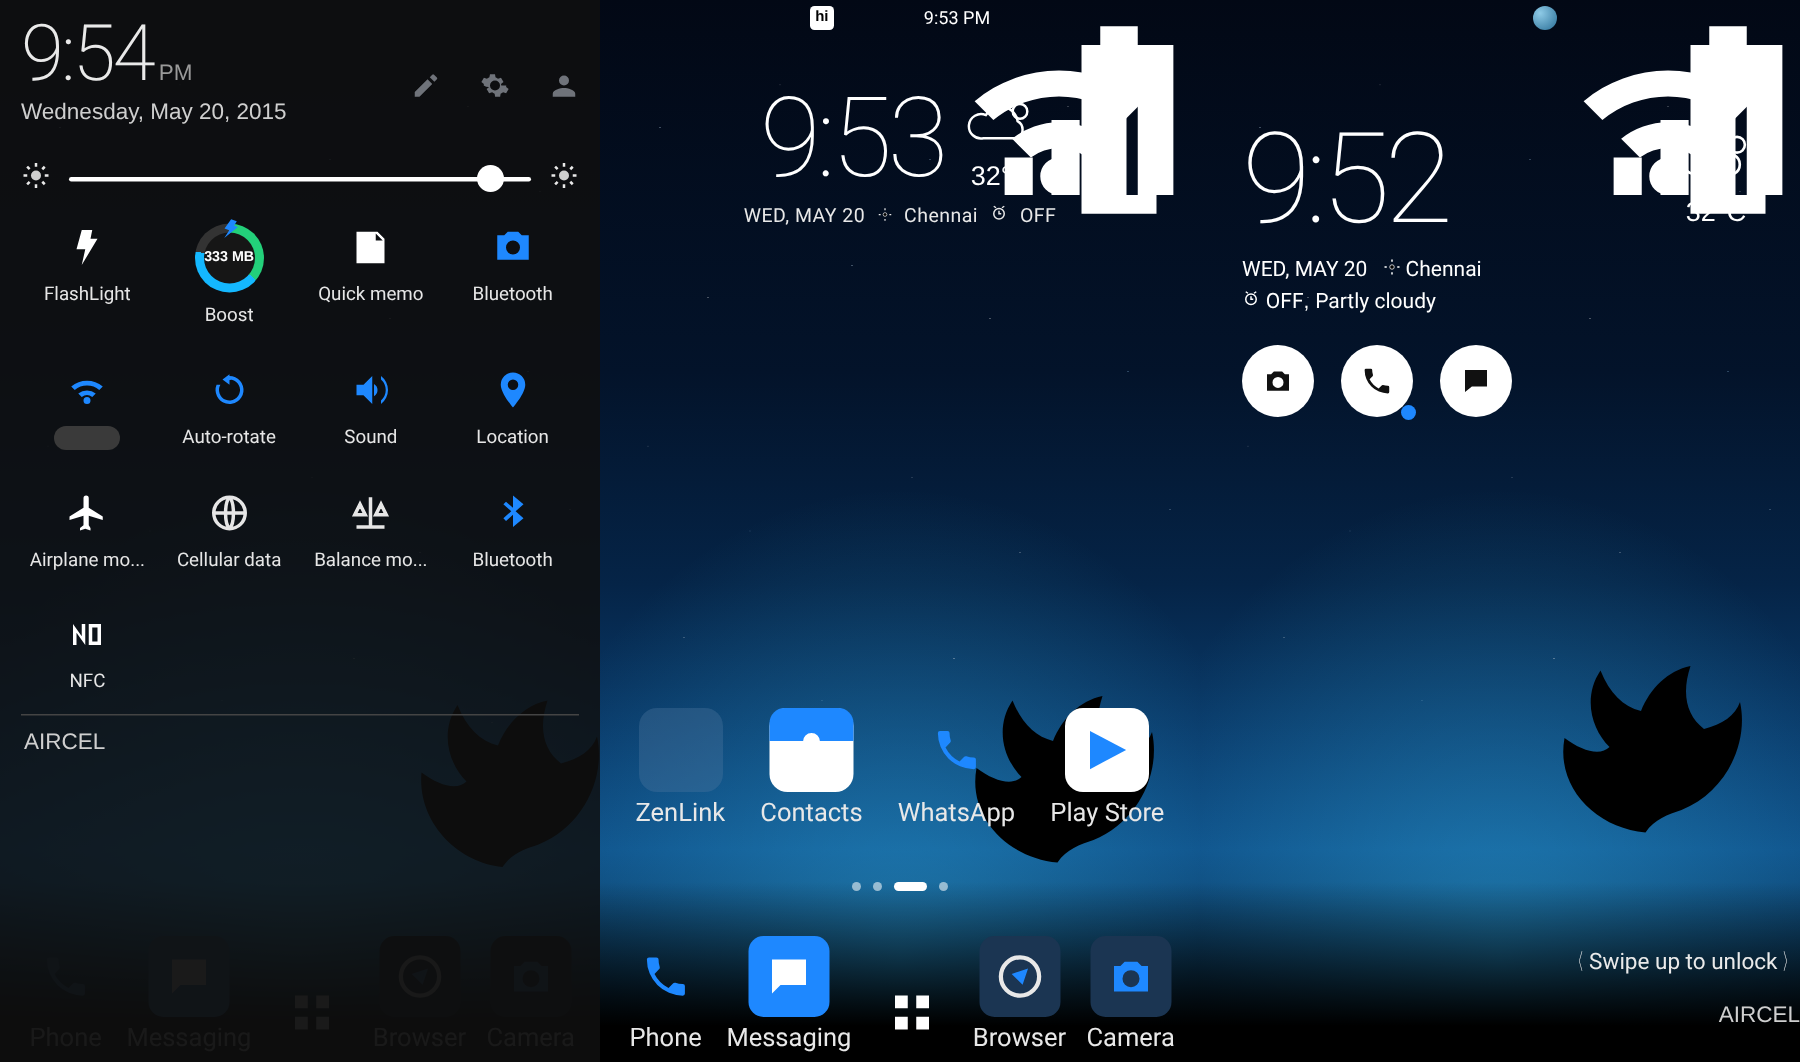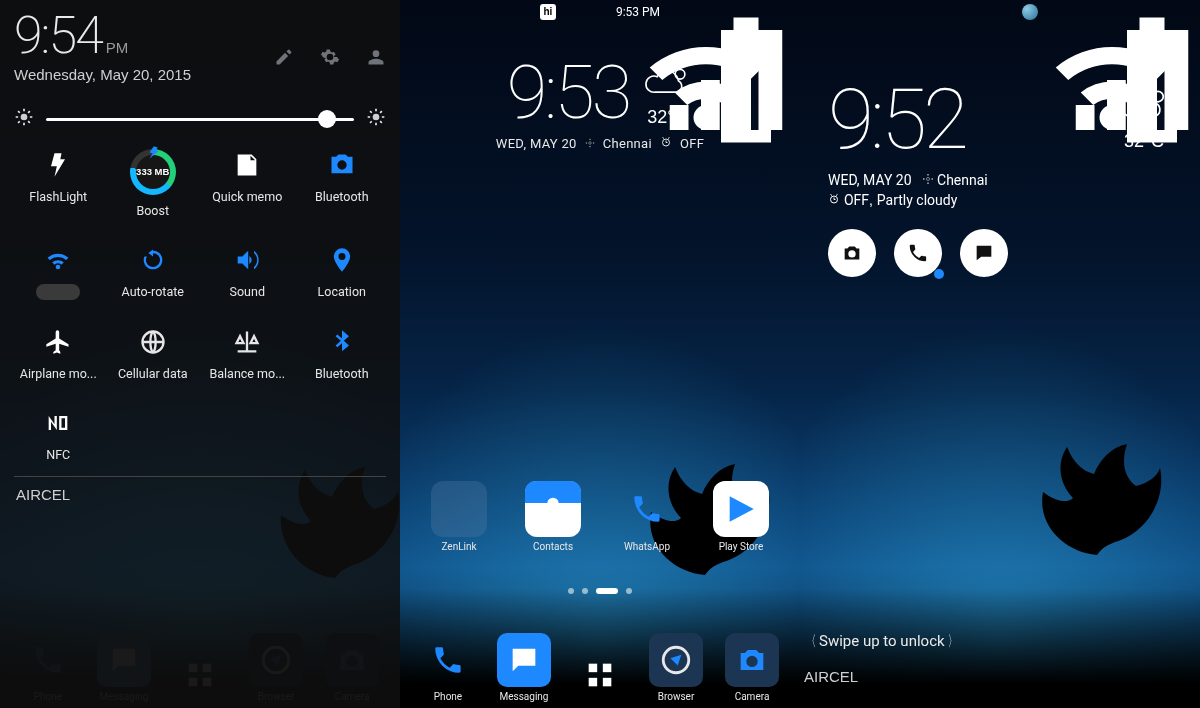--- a/index.html
+++ b/index.html
@@ -68,21 +68,21 @@
 .boost .ring::after{content:"";position:absolute;inset:6px;border-radius:50%;background:#161616}
 .boost .mb{position:absolute;inset:0;display:flex;align-items:center;justify-content:center;font:700 9.5px/1 sans-serif;color:#fff;text-align:center}
 .boost .brush{position:absolute;left:50%;top:-4px;transform:translateX(-50%) rotate(20deg)}
 .boost .brush svg{width:16px;height:16px;fill:#1e88ff}
 
 .carrier{margin-top:14px;border-top:1px solid #444;padding:10px 2px;font:400 15px/1 sans-serif;color:#cfcfcf}
 
 
 .dock{position:absolute;left:0;right:0;bottom:0;height:86px;display:flex;justify-content:space-around;align-items:flex-end;padding:0 10px 6px;z-index:10}
 .dock.dim{filter:brightness(.35) saturate(.6)}
-.app{display:flex;flex-direction:column;align-items:center;gap:4px;font-size:10px;color:#e8e8e8}
+.app{display:flex;flex-direction:column;align-items:center;gap:4px;font-size:17px;color:#e8e8e8}
 .app .icon{width:54px;height:54px;border-radius:10px;display:flex;align-items:center;justify-content:center}
 .app .icon svg{width:34px;height:34px}
 
 
 .widget{position:absolute;top:56px;left:0;right:0;display:flex;flex-direction:column;align-items:center;color:#fff}
 .widget-row{display:flex;align-items:flex-start;gap:12px}
 .big-time{font:100 74px/1 "Segoe UI",Roboto,sans-serif;letter-spacing:-3px}
 .wx{display:flex;flex-direction:column;align-items:center;margin-top:6px}
 .wx svg{width:52px;height:44px;fill:none;stroke:#fff;stroke-width:2}
 .temp{font:400 18px/1 sans-serif;margin-top:2px}
@@ -108,21 +108,21 @@
 .lock-widget{position:absolute;top:78px;left:28px;right:20px;color:#fff}
 .lock-time{font:100 84px/1 "Segoe UI",Roboto,sans-serif;letter-spacing:-4px;display:inline-block}
 .lock-wx{display:inline-flex;flex-direction:column;align-items:center;position:absolute;right:8px;top:6px}
 .lock-sub{margin-top:8px;font:400 14px/1.45 sans-serif;display:flex;gap:10px}
 .lock-sub2{font:400 14px/1.45 sans-serif}
 .lock-quick{margin-top:18px;display:flex;gap:18px}
 .lk{width:48px;height:48px;border-radius:50%;background:#fff;display:flex;align-items:center;justify-content:center;position:relative}
 .lk svg{width:22px;height:22px;fill:#111}
 .lk .badge{position:absolute;right:-2px;bottom:-2px;width:10px;height:10px;border-radius:50%;background:#1e88ff}
 
-.unlock{position:absolute;left:4px;right:0;bottom:24px;text-align:left;color:#eaeaea;font-size:15px}
+.unlock{position:absolute;left:16px;right:0;bottom:24px;text-align:right;color:#eaeaea;font-size:15px}
 .unlock .carrier{border:none;padding:4px 0 0;font-size:15px}
 .chev{display:inline-block;transform:scaleX(.6)}
 </style>
 </head>
 <body>
 
 <svg width="0" height="0" style="position:absolute">
 <defs>
 <symbol id="i-gear" viewBox="0 0 24 24">
         <path d="M12 8a4 4 0 1 0 0 8 4 4 0 0 0 0-8zm9 4a7 7 0 0 1-.1 1.2l2 1.6-2 3.4-2.4-.8a7 7 0 0 1-2 1.2l-.4 2.4h-4l-.4-2.4a7 7 0 0 1-2-1.2l-2.4.8-2-3.4 2-1.6A7 7 0 0 1 3 12a7 7 0 0 1 .1-1.2l-2-1.6 2-3.4 2.4.8a7 7 0 0 1 2-1.2L8 3h4l.4 2.4a7 7 0 0 1 2 1.2l2.4-.8 2 3.4-2 1.6c.1.4.2.8.2 1.2z"></path>

